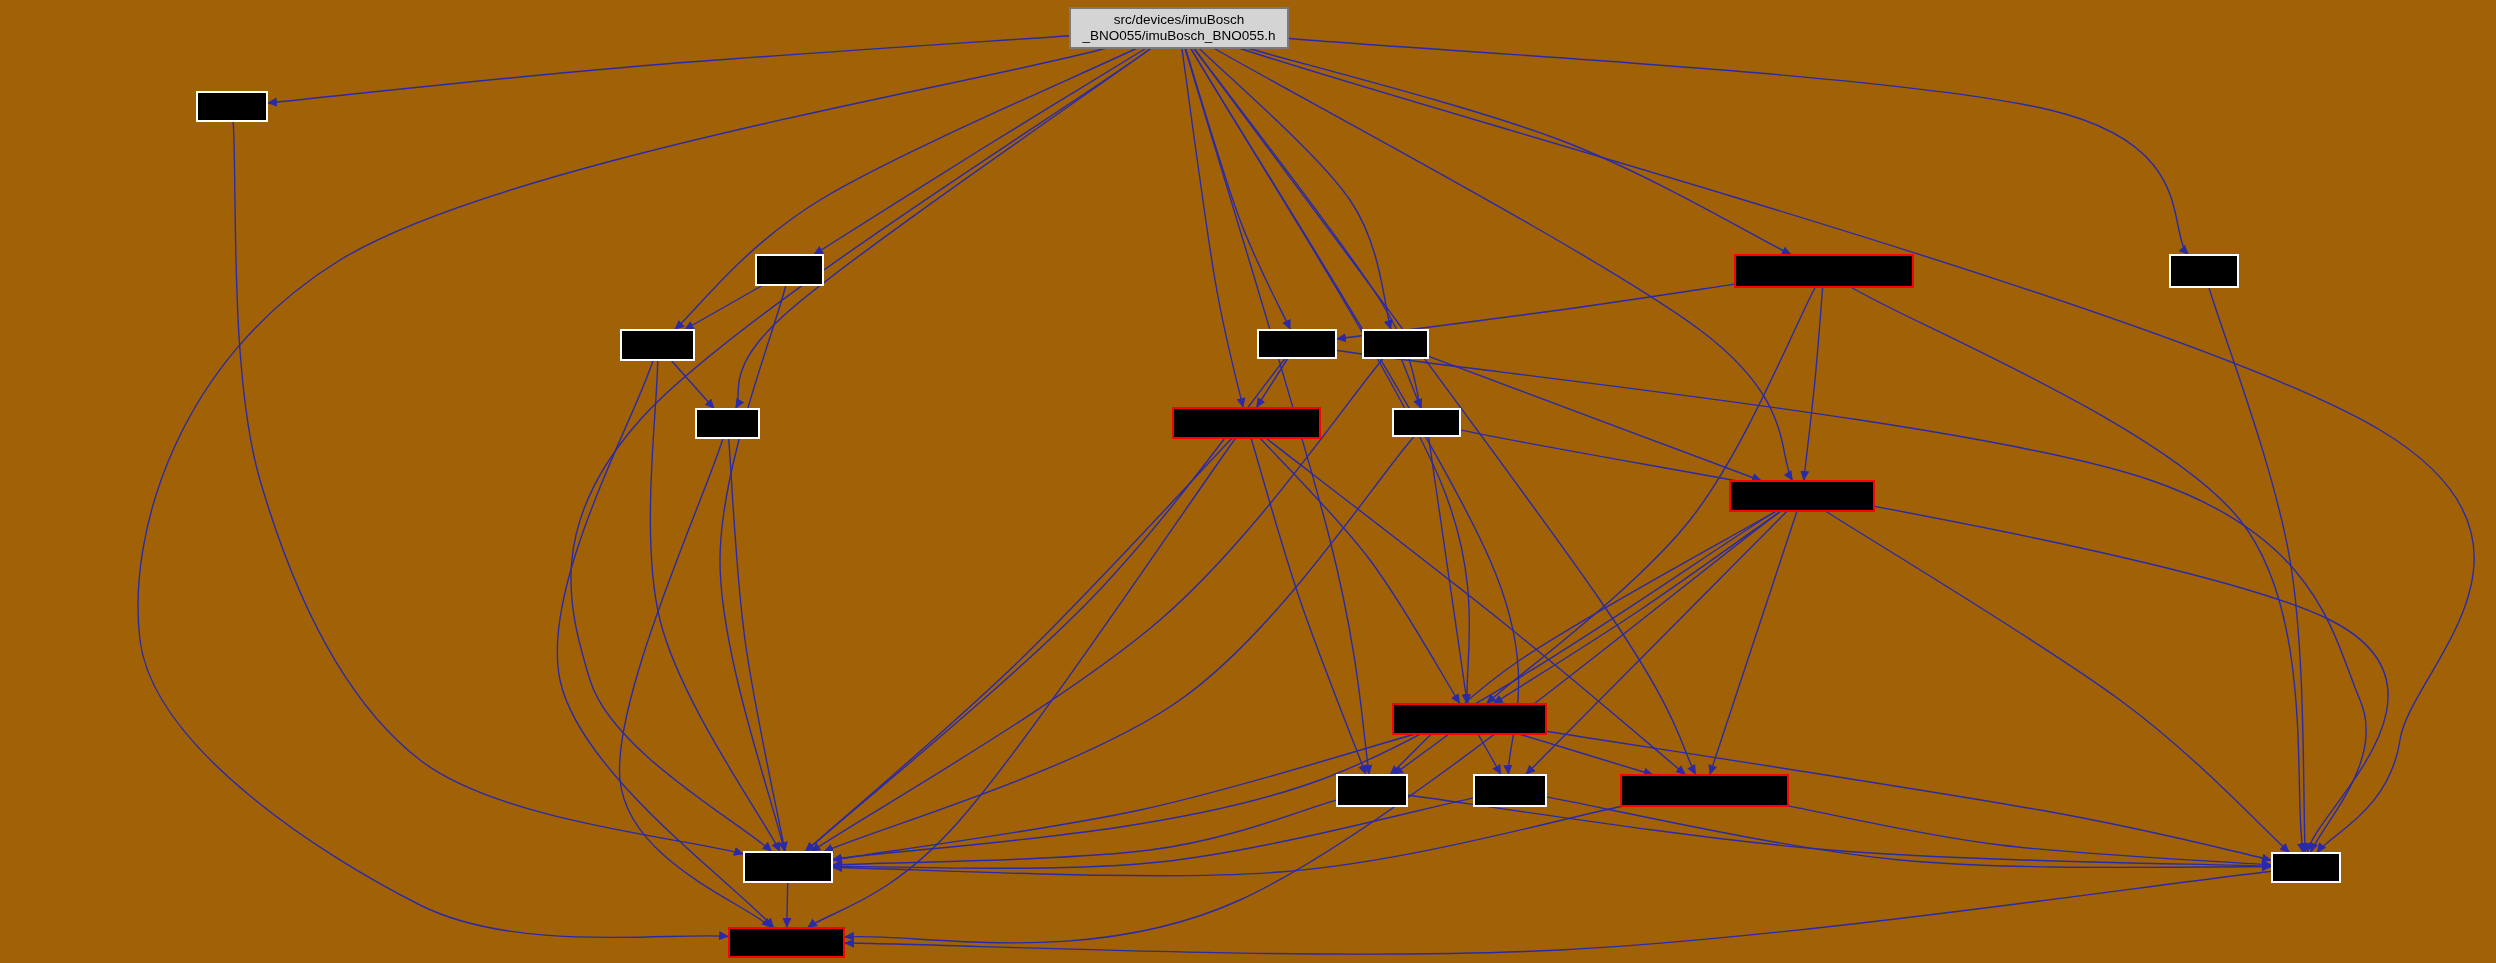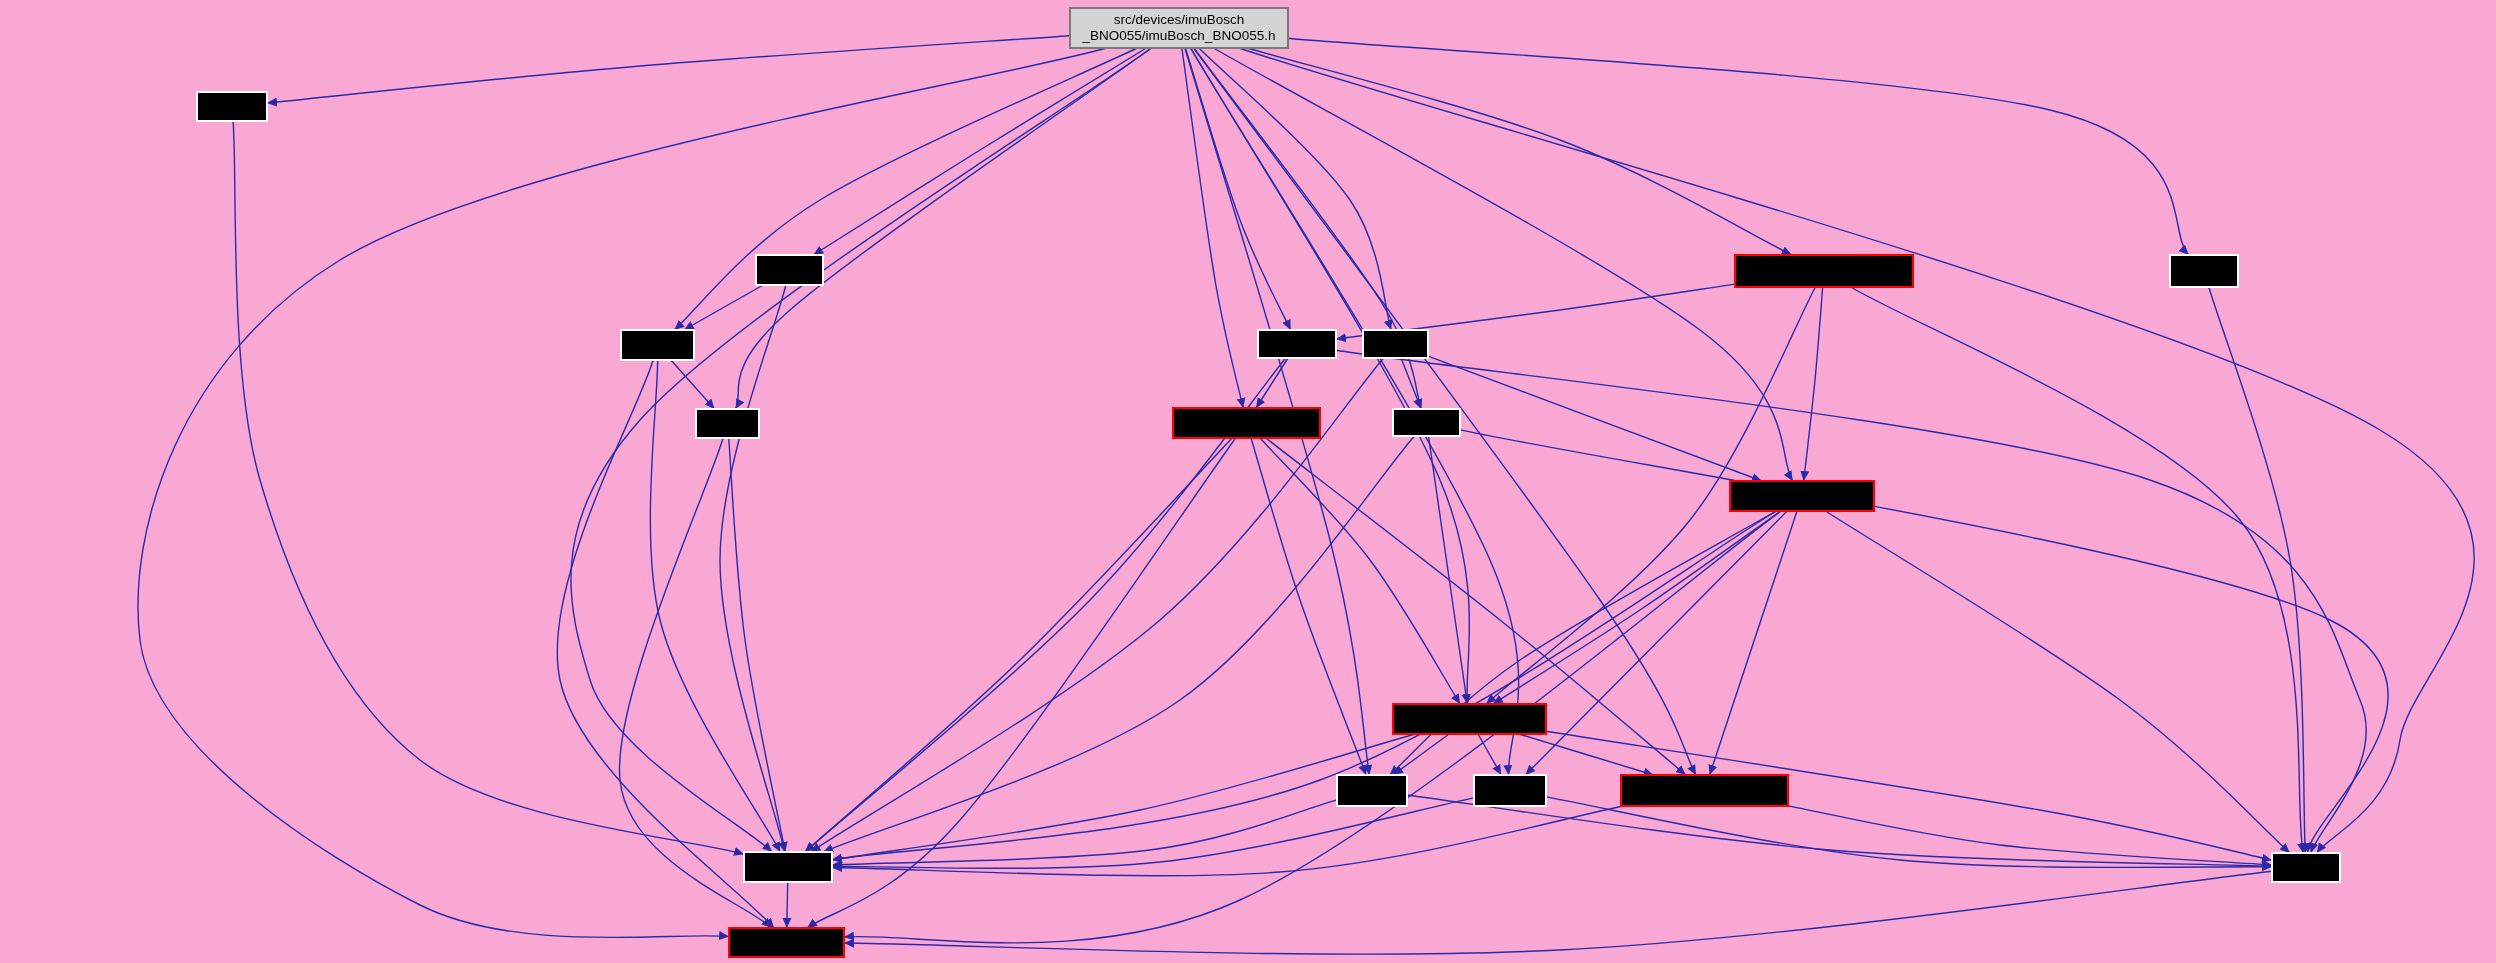--- a/index.html
+++ b/index.html
@@ -6,21 +6,21 @@
   html, body {
     margin: 0;
     padding: 0;
     background: #000000;
     font-family: "Liberation Sans", sans-serif;
   }
   .stage {
     position: relative;
     width: 2496px;
     height: 963px;
-    background: #f9a8d4;
+    background: #a16207;
     overflow: hidden;
   }
   svg { display: block; }
 </style>
 </head>
 <body>
 
 <div class="stage">
   <svg id="graph" width="2496" height="963" viewBox="0 0 2496 963" xmlns="http://www.w3.org/2000/svg">
       <defs>

